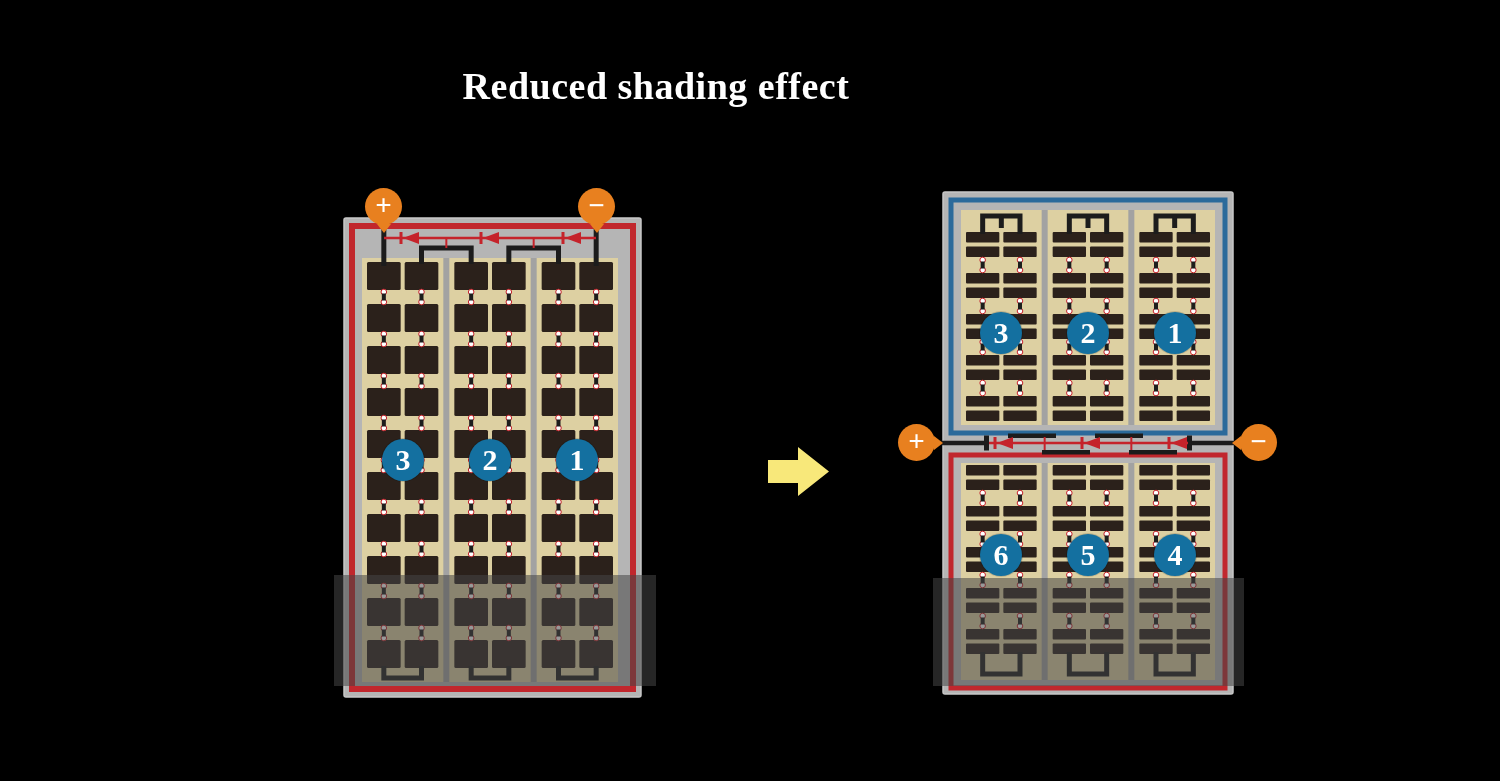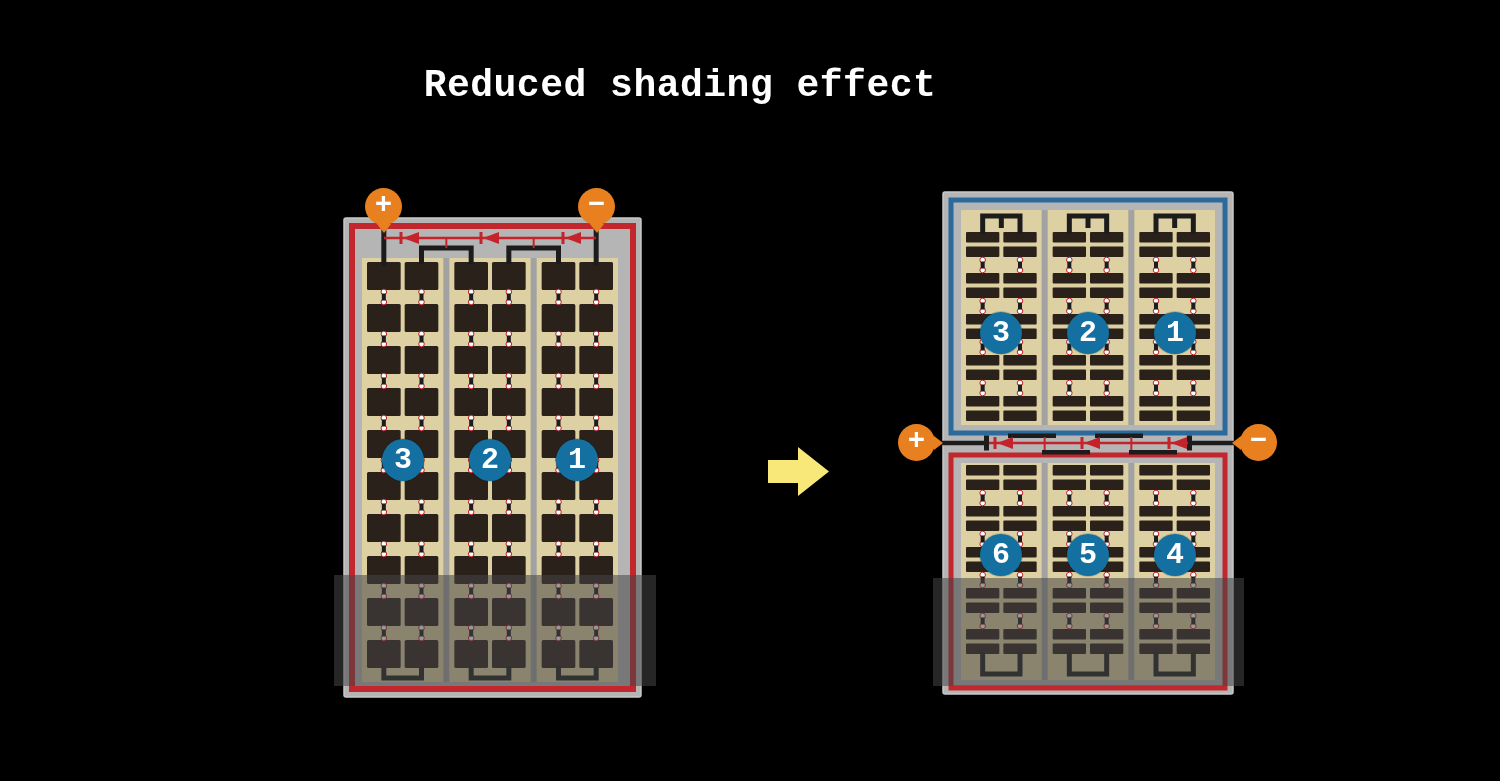--- a/index.html
+++ b/index.html
@@ -1,20 +1,19 @@
 <!DOCTYPE html>
 <html style="--bg: #000000; --title: #ffffff; --orange: #e8801f; --term-text: #ffffff; --circle-blue: #1470a0; --num-text: #ffffff;"><head>
 <meta charset="utf-8">
 <style>
   html,body{margin:0;padding:0;background:#000;}
   .stage{
     position:relative;width:1312px;height:781px;overflow:hidden;
     background:var(--bg,#000);
-    font-family:Liberation Mono, monospace;
-    padding-left:48px;
+    font-family:Liberation Serif, serif;
   }
   .title{
     position:absolute;left:0;top:64px;width:100%;text-align:center;
     color:var(--title,#fff);font-size:38px;font-weight:700;letter-spacing:.5px;
   }
   .panel-svg{position:absolute;z-index:1;}
   .terminal{
     position:absolute;z-index:3;width:37px;height:37px;border-radius:50%;
     background:var(--orange,#e8801f);color:var(--term-text,#fff);
     display:flex;align-items:center;justify-content:center;

